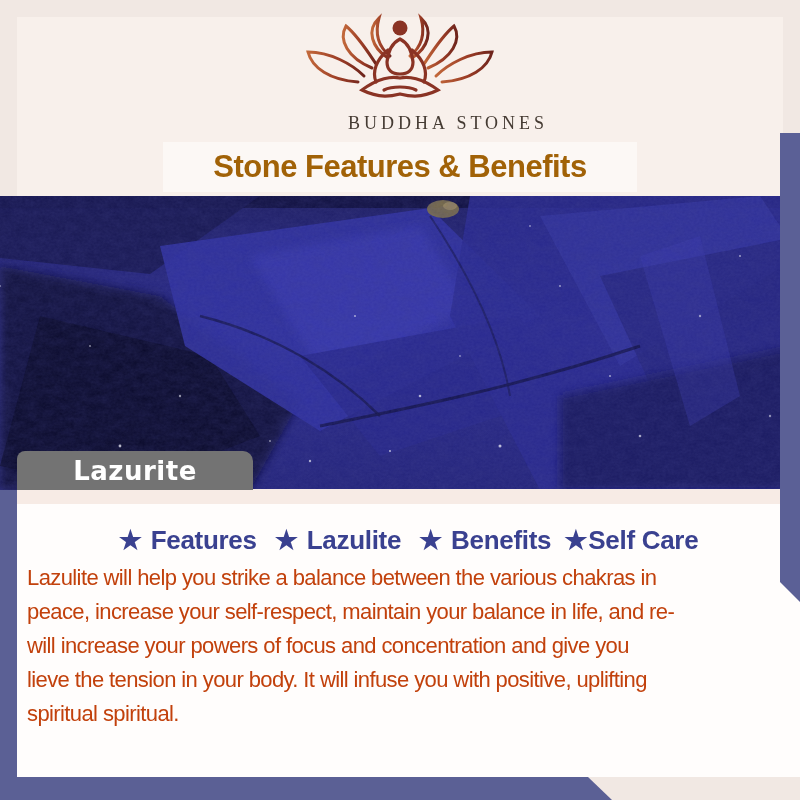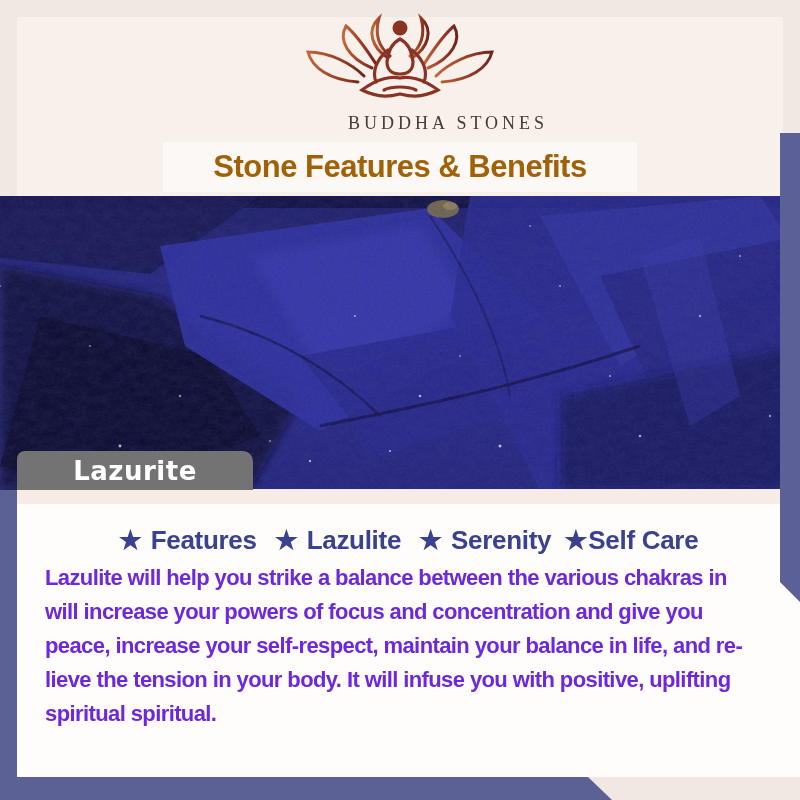--- a/index.html
+++ b/index.html
@@ -38,22 +38,22 @@
     background:#fffdfc;z-index:3;}
   .card-cream-band{position:absolute;left:0;top:0;width:100%;height:15px;background:#f7ebe5;}
 
   .benefits-row{position:absolute;left:0;top:36px;width:100%;text-align:center;
     font-size:26px;font-weight:bold;color:#3a4190;letter-spacing:-0.3px;white-space:nowrap;}
   .benefit-item{margin:0 9px;}
   .benefit-item .star{margin-right:9px;}
   .benefit-item.tight{margin-left:4px;}
   .benefit-item.tight .star{margin-right:1px;}
 
-  .description{position:absolute;left:28px;top:72px;width:750px;
-    font-size:22px;font-weight:bold;color:#6d28d9;letter-spacing:-0.6px;}
+  .description{position:absolute;left:10px;top:72px;width:750px;
+    font-size:22px;font-weight:normal;color:#c2410c;letter-spacing:-0.6px;}
   .description .line{white-space:nowrap;line-height:34px;}
 </style>
 </head>
 <body>
 
 <div id="canvas">
 
   <div class="inner-panel"></div>
 
   <div class="logo-wrap">
@@ -172,25 +172,25 @@
   <div class="shadow-bottom"></div>
 
   <div class="stone-tab">
     <span class="stone-tab-label">Lazurite</span>
   </div>
 
   <div class="content-card">
     <div class="card-cream-band"></div>
 
     <div class="benefits-row">
-      <span class="benefit-item"><span class="star">★</span><span>Features</span></span><span class="benefit-item"><span class="star">★</span><span>Lazulite</span></span><span class="benefit-item"><span class="star">★</span><span>Serenity</span></span><span class="benefit-item tight"><span class="star">★</span><span>Self Care</span></span>
+      <span class="benefit-item"><span class="star">★</span><span>Features</span></span><span class="benefit-item"><span class="star">★</span><span>Lazulite</span></span><span class="benefit-item"><span class="star">★</span><span>Benefits</span></span><span class="benefit-item tight"><span class="star">★</span><span>Self Care</span></span>
     </div>
 
     <div class="description">
       <div class="line">Lazulite will help you strike a balance between the various chakras in</div>
+      <div class="line">peace, increase your self-respect, maintain your balance in life, and re-</div>
       <div class="line">will increase your powers of focus and concentration and give you</div>
-      <div class="line">peace, increase your self-respect, maintain your balance in life, and re-</div>
       <div class="line">lieve the tension in your body. It will infuse you with positive, uplifting</div>
       <div class="line">spiritual spiritual.</div>
     </div>
   </div>
 
 </div>
 
 </body></html>

